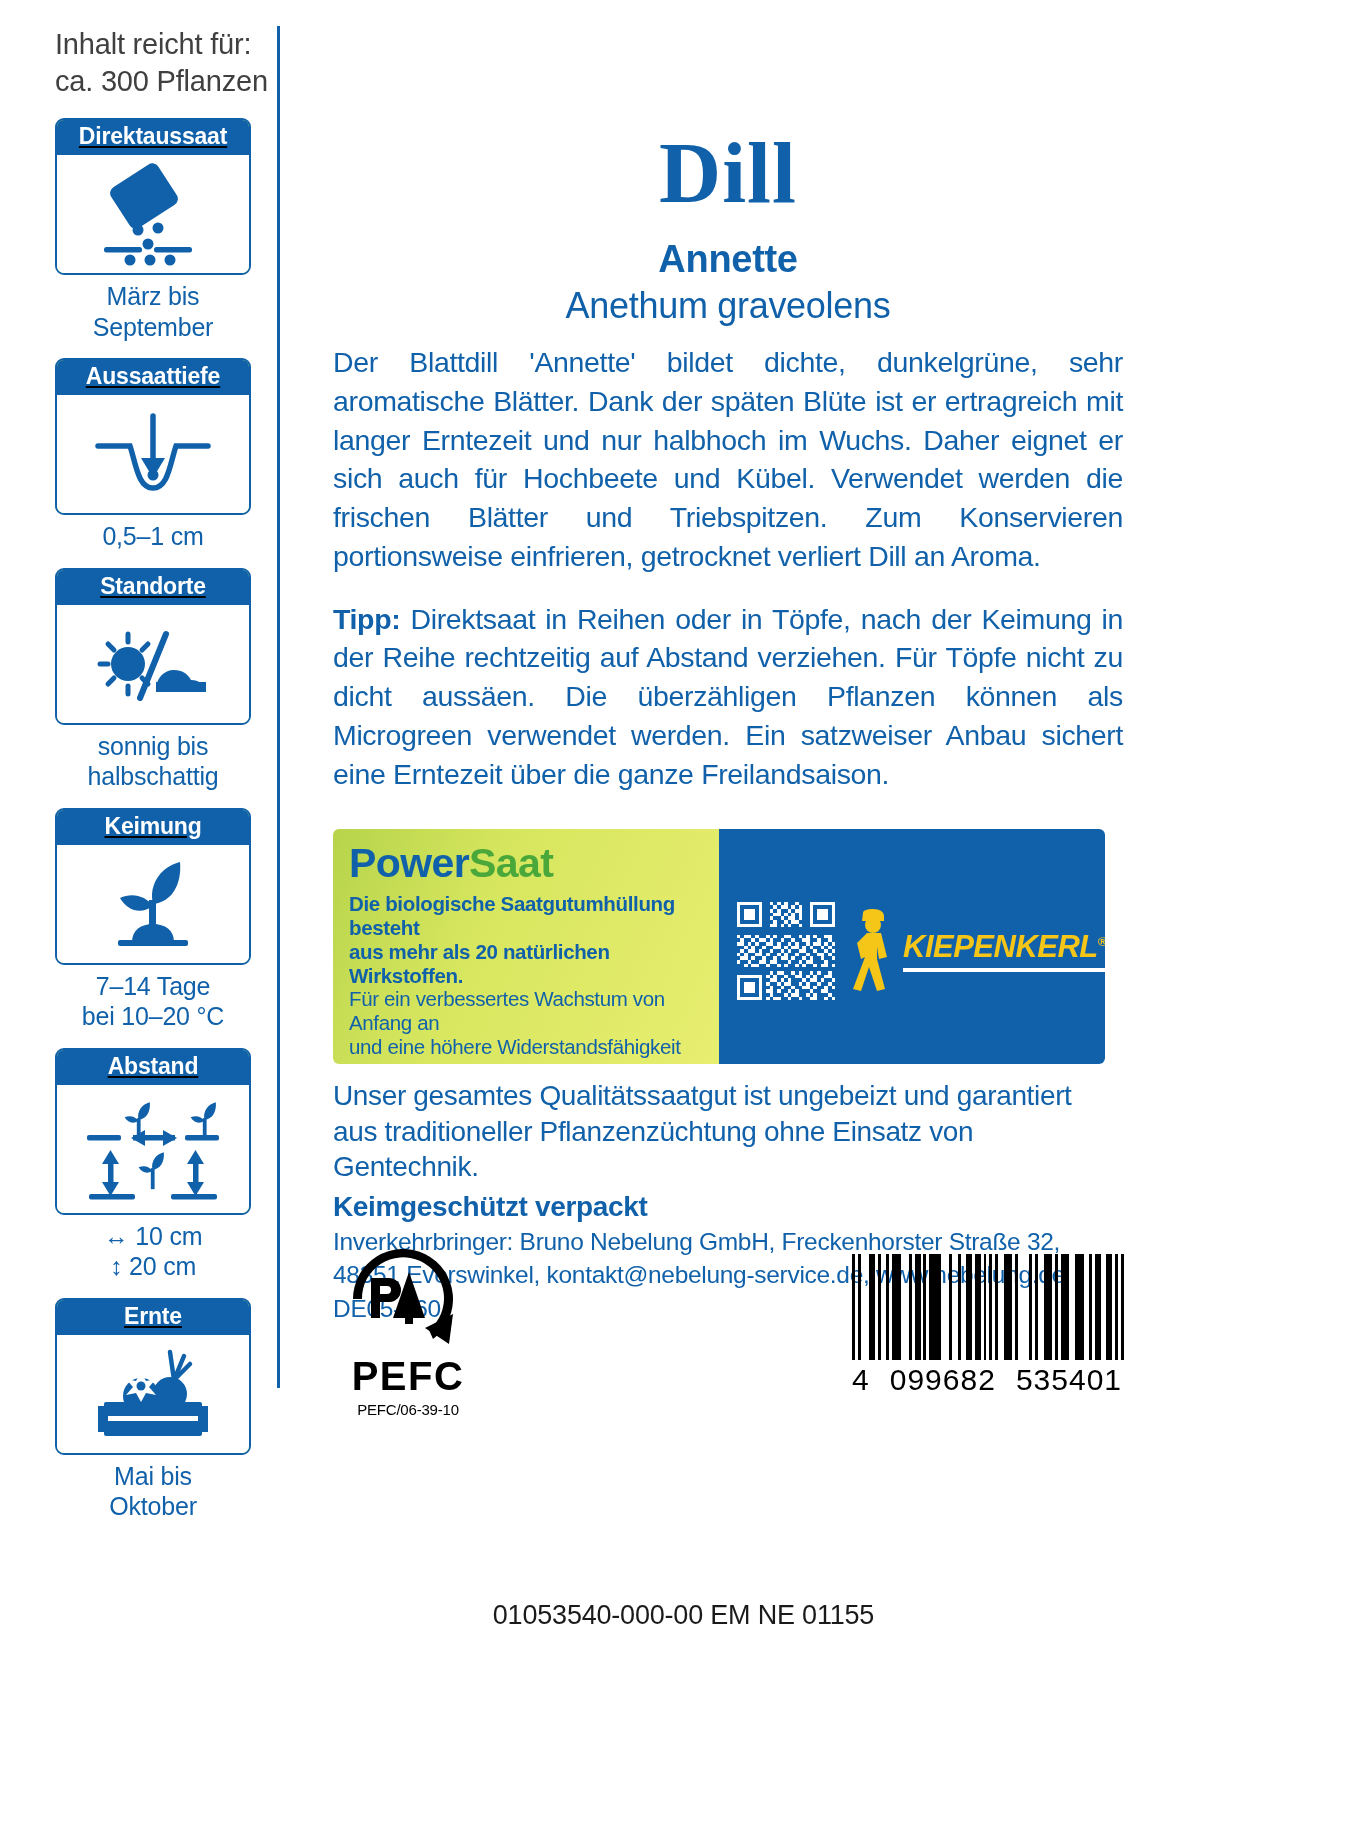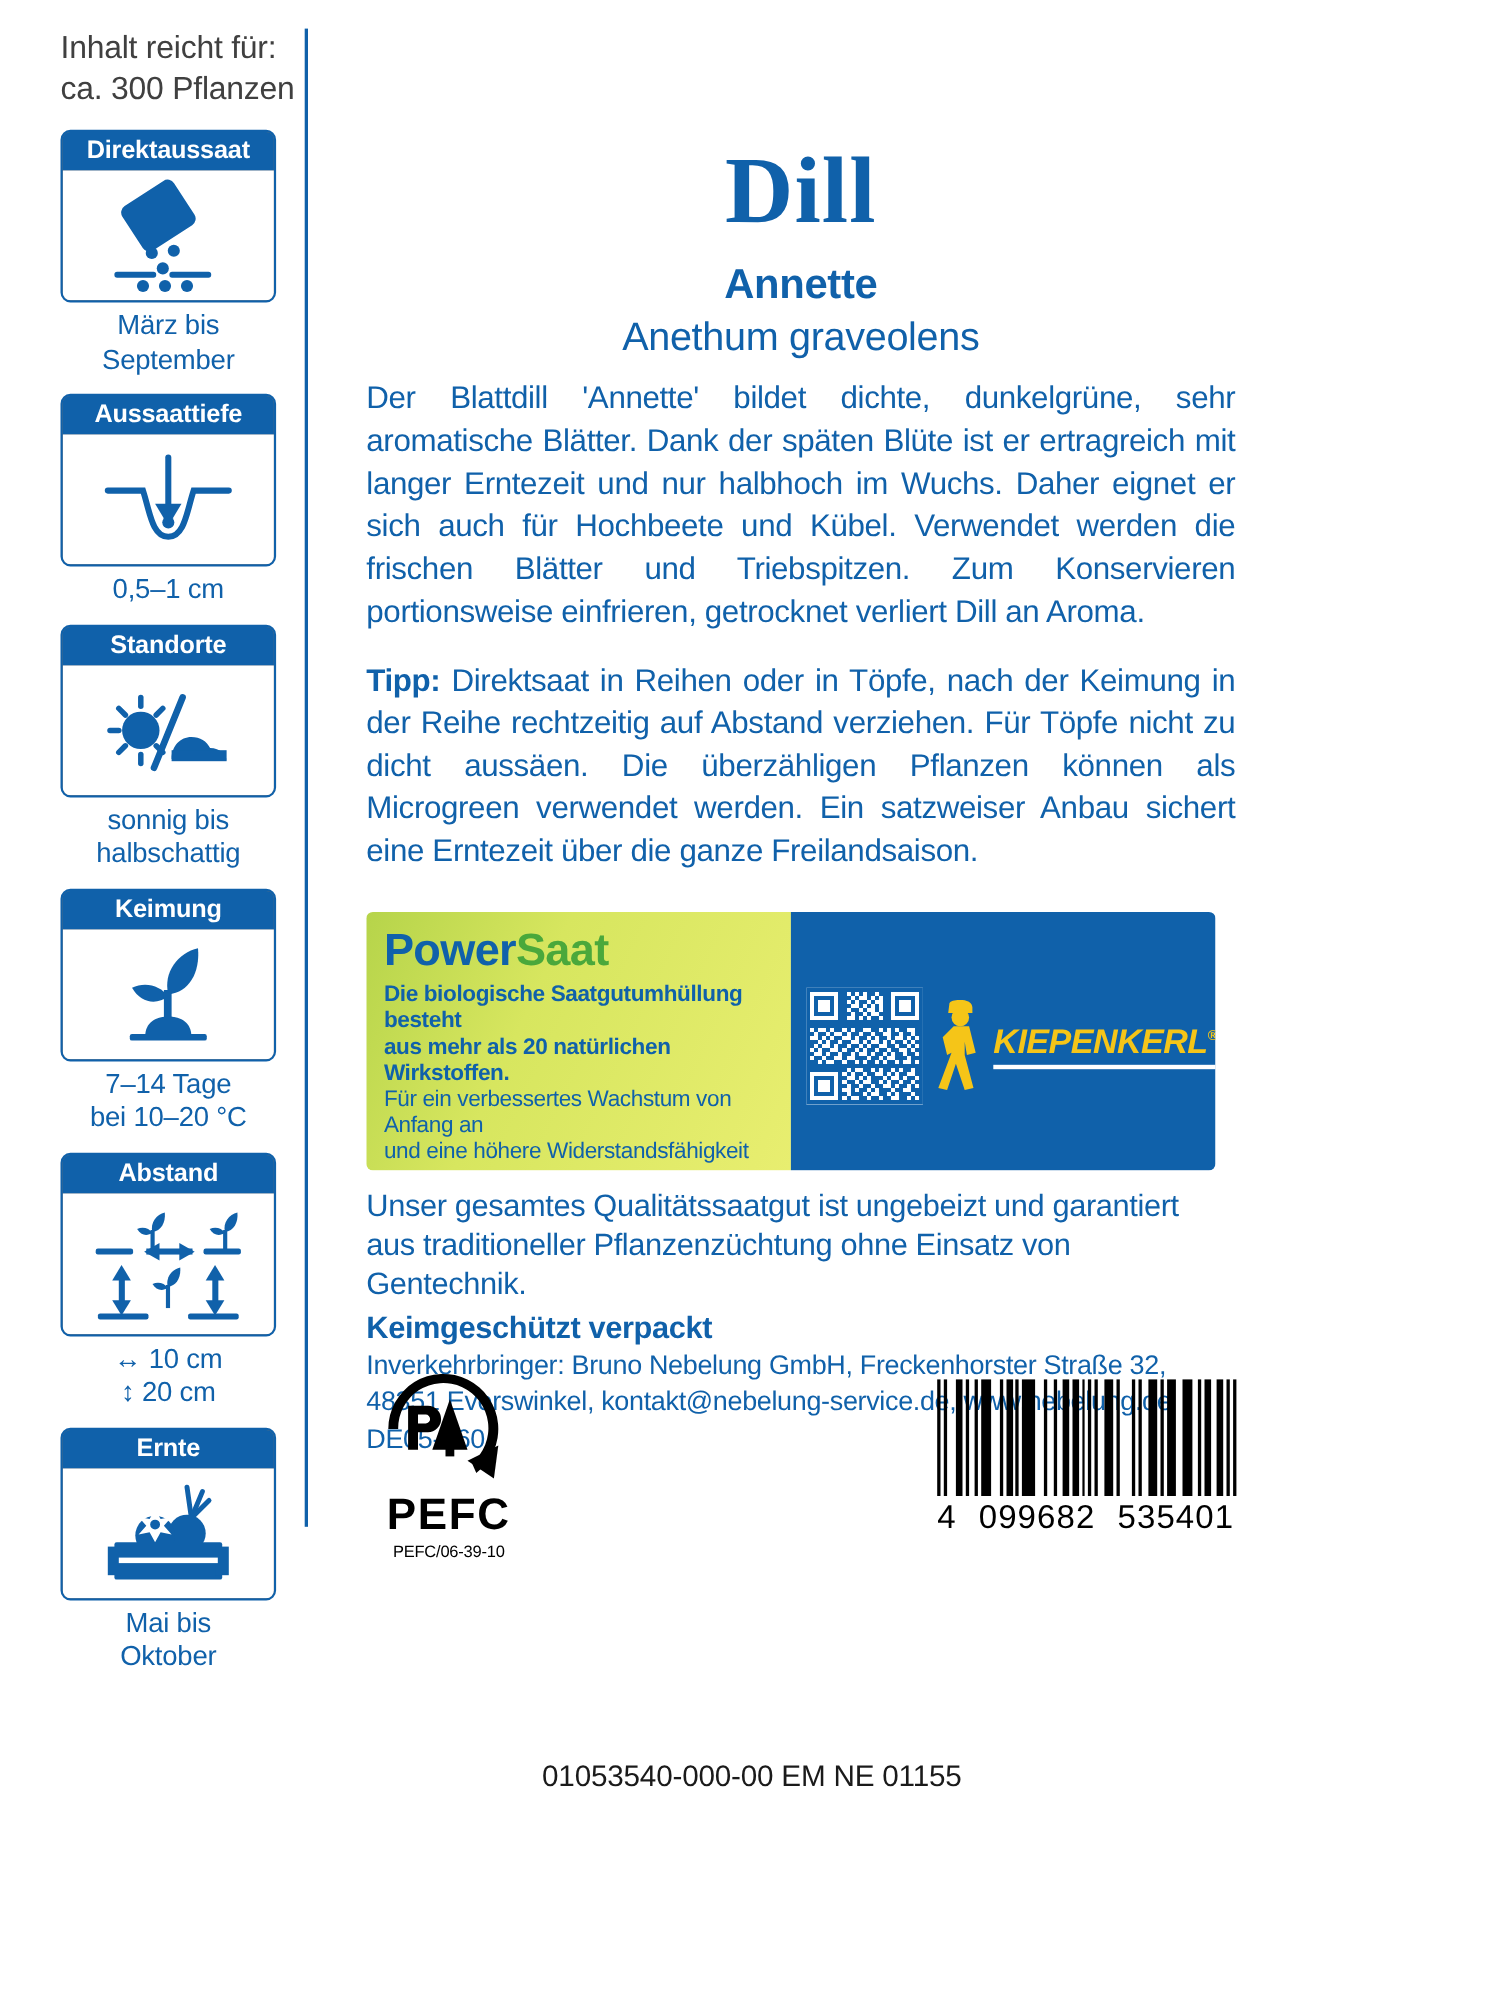--- a/index.html
+++ b/index.html
@@ -34,21 +34,22 @@
     font-weight: 400;
     letter-spacing: -0.2px;
     margin-bottom: 18px;
   }
   .info-block { margin-bottom: 6px; }
   .ib-card {
     width: 196px;
     border: 2.5px solid #1061aa;
     border-radius: 9px;
     overflow: hidden;
-    background: #737373;
+    background: #bef264;
+    text-decoration: underline;
   }
   .ib-head {
     background: #1061aa;
     color: #fff;
     font-size: 23px;
     font-weight: bold;
     text-align: center;
     padding: 3px 0 5px 0;
     letter-spacing: -0.2px;
   }

